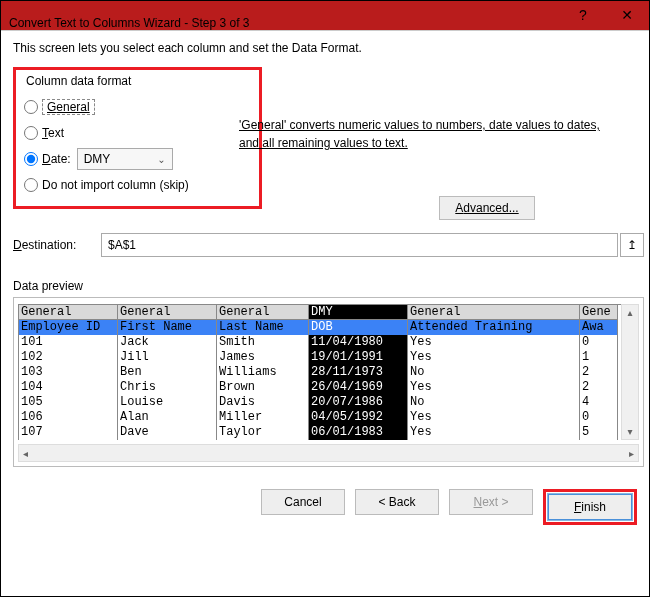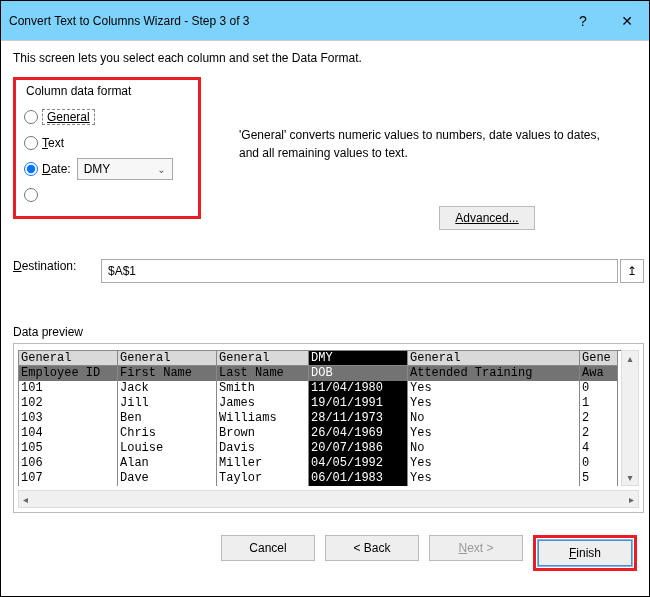--- a/index.html
+++ b/index.html
@@ -1,54 +1,54 @@
 <!DOCTYPE html>
 <html><head>
 <meta charset="utf-8">
 <style>
   * { box-sizing: border-box; margin: 0; padding: 0; }
   body { font-family: "Segoe UI", Tahoma, sans-serif; font-size: 12px; background: #fff; width: 650px; height: 597px; overflow: hidden; border: 1px solid #000; }
-  .titlebar { display: flex; align-items: center; height: 40px; border-bottom: 1px solid #ccc; background: #7dd3fc; }
+  .titlebar { display: flex; align-items: flex-end; height: 30px; border-bottom: 1px solid #ccc; background: #b91c1c; }
   .titlebar .title { flex: 1; padding-left: 8px; font-size: 12px; }
   .titlebar .ctrl { width: 44px; height: 30px; display: flex; align-items: center; justify-content: center; font-size: 14px; font-family: Arial, sans-serif; }
   .content { padding: 10px 5px 0 12px; }
   .intro { margin-bottom: 10px; }
-  .red-box { border: 3px solid #ec1c24; padding: 6px 8px 8px 8px; width: 188px; margin-bottom: 10px; position: relative; margin-top: 12px; }
+  .red-box { border: 3px solid #ec1c24; padding: 6px 8px 8px 8px; width: 249px; margin-bottom: 10px; position: relative; margin-top: 12px; }
   .red-legend { position: relative; top: -2px; background: #fff; display: inline-block; padding: 0 2px; margin-bottom: 4px; }
   .opt-row { display: flex; align-items: center; height: 26px; }
   .opt-row label { margin-left: 4px; cursor: pointer; }
   .opt-row input[type=radio] { width: 14px; height: 14px; }
   .general-lbl { border: 1px dashed #888; padding: 0 4px; display: inline-block; }
   .general-lbl span { text-decoration: underline; }
   .date-select { margin-left: 6px; height: 22px; width: 96px; border: 1px solid #aaa; background: #f7f7f7; display: flex; align-items: center; justify-content: space-between; padding: 0 6px; }
   .date-select .chev { font-size: 10px; color: #555; }
-  .format-desc { position: absolute; left: 238px; top: 85px; width: 380px; line-height: 1.5; padding-right: 6px; }
+  .format-desc { position: absolute; left: 238px; top: 85px; width: 380px; line-height: 1.5; padding-right: 6px; text-decoration: underline; }
   .adv-btn { position: absolute; left: 438px; top: 165px; width: 96px; height: 24px; background: #eee; border: 1px solid #bbb; display: flex; align-items: center; justify-content: center; cursor: pointer; }
   .adv-btn span { text-decoration: underline; }
-  .dest-row { display: flex; align-items: flex-start; margin-top: 40px; }
+  .dest-row { display: flex; align-items: center; margin-top: 24px; }
   .dest-row .lbl { width: 88px; }
   .dest-input { flex: 1; height: 24px; border: 1px solid #aaa; display: flex; align-items: center; padding: 0 6px; background: #fff; }
   .dest-pick { width: 24px; height: 24px; border: 1px solid #aaa; margin-left: 2px; display: flex; align-items: center; justify-content: center; background: #fff; }
-  .preview-lbl { margin-top: 42px; margin-bottom: 4px; }
+  .preview-lbl { margin-top: 22px; margin-bottom: 4px; }
   .preview-box { border: 1px solid #bbb; background: #fff; padding: 6px 4px 4px 4px; }
   .preview-area { display: flex; }
   .preview-table { font-family: "Courier New", monospace; font-size: 12px; border-top: 1px solid #888; border-left: 1px solid #888; flex: 1; overflow: hidden; white-space: nowrap; }
   .preview-table .hdr, .preview-table .row { display: flex; }
   .preview-table .cell { border-right: 1px solid #888; padding: 0 2px; height: 15px; line-height: 15px; overflow: hidden; }
   .c0 { width: 99px; } .c1 { width: 99px; } .c2 { width: 92px; } .c3 { width: 99px; } .c4 { width: 172px; } .c5 { width: 38px; }
-  .hdr .cell { background: #737373; }
+  .hdr .cell { background: #3b82f6; }
   .grey-head { background: #d9d9d9 !important; color: #000; border-bottom: 1px solid #888; }
   .dark-head { background: #000 !important; color: #fff; border-bottom: 1px solid #888; }
   .dark-cell { background: #000; color: #fff; }
   .vscroll { width: 18px; background: #f0f0f0; border: 1px solid #ddd; display: flex; flex-direction: column; justify-content: space-between; align-items: center; padding: 2px 0; }
   .vscroll .arr { font-size: 10px; color: #666; }
   .hscroll { height: 18px; background: #f0f0f0; border: 1px solid #ddd; margin-top: 4px; display: flex; justify-content: space-between; align-items: center; padding: 0 4px; }
   .hscroll .arr { font-size: 10px; color: #666; }
   .footer { display: flex; justify-content: flex-end; gap: 10px; padding: 14px 12px; border-top: 0; margin-top: 8px; }
-  .btn { width: 94px; height: 26px; background: #eee; border: 1px solid #bbb; display: flex; align-items: center; justify-content: center; cursor: pointer; }
+  .btn { width: 84px; height: 26px; background: #eee; border: 1px solid #bbb; display: flex; align-items: center; justify-content: center; cursor: pointer; }
   .btn.disabled { color: #999; }
   .btn .u { text-decoration: underline; }
   .finish-wrap { border: 3px solid #ec1c24; padding: 2px; }
   .finish-btn { border: 1px solid #4a90d9; outline: 1px solid #86b7e0; }
 </style>
 </head>
 <body>
 
 <div class="titlebar">
   <div class="title">Convert Text to Columns Wizard - Step 3 of 3</div>
@@ -76,20 +76,21 @@
       <input type="radio" name="fmt" checked="" style="">
       <label><span style="text-decoration:underline;">D</span><span>ate:</span></label>
       <div class="date-select">
         <span>DMY</span>
         <span class="chev">⌄</span>
       </div>
     </div>
 
     <div class="opt-row">
       <input type="radio" name="fmt" style="">
+      <label>Do not import column (skip)</label>
     </div>
   </div>
 
   <div class="format-desc">'General' converts numeric values to numbers, date values to dates, and all remaining values to text.</div>
 
   <div class="adv-btn">
     <span>A</span>
       <span>dvanced...</span>
   </div>
 

